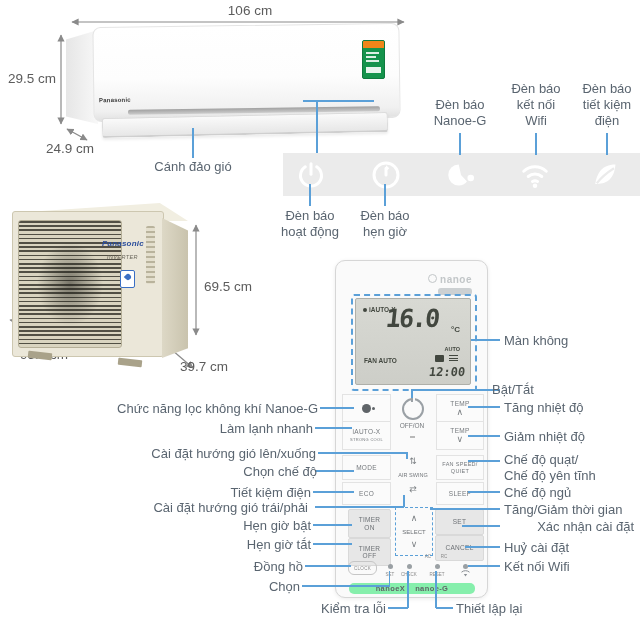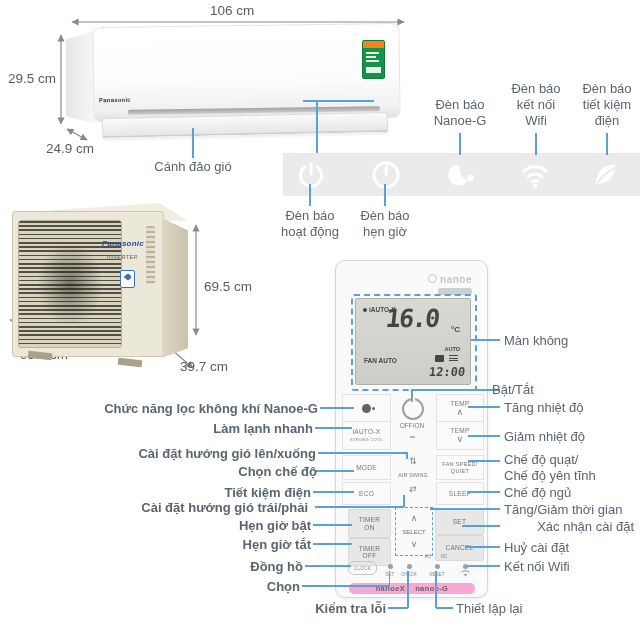--- a/index.html
+++ b/index.html
@@ -1,20 +1,20 @@
 <!DOCTYPE html>
 <html><head>
 <meta charset="utf-8">
 <style>
   html,body{margin:0;padding:0;background:#fff;}
   #canvas{position:relative;width:640px;height:628px;background:#fff;overflow:hidden;
           font-family:"Liberation Sans",sans-serif;}
   
   .lbl{position:absolute;font-size:13px;line-height:16px;color:#5a6570;white-space:pre-line;}
-  .lbl.r{text-align:right;font-weight:bold;} .lbl.c{text-align:center;} 
+  .lbl.r{text-align:right;} .lbl.c{text-align:center;} 
   .dim{position:absolute;font-size:13.5px;color:#5c5c5c;}
   .cl{position:absolute;height:1.5px;background:#5ba0d8;}
   .clv{position:absolute;width:1.5px;background:#5ba0d8;}
   
   .iu-side{position:absolute;left:66px;top:30px;width:32px;height:94px;
            background:linear-gradient(90deg,#e6e6e6,#f8f8f8);
            clip-path:polygon(0 10%,100% 0,100% 100%,0 92%);}
   .iu-body{position:absolute;left:93px;top:25px;width:305px;height:93px;border-radius:8px;
            background:linear-gradient(180deg,#ffffff 0%,#fdfdfd 55%,#f0f0f0 90%,#e1e1e1 100%);
            border:1px solid #e5e5e5;transform:rotate(-0.8deg);}
@@ -85,21 +85,21 @@
   .glyph{font-size:9px;color:#7c8084;line-height:9px;}
   .offon-ring{position:absolute;left:66px;top:137px;width:18px;height:18px;border:2px solid #9aa0a5;border-radius:50%;}
   .offon-tick{position:absolute;left:74.5px;top:135px;width:2px;height:6px;background:#fafafa;border-left:2px solid #9aa0a5;}
   .sel-box{position:absolute;left:59px;top:246px;width:36px;height:47px;border:1.5px dashed #5ba0d8;
            display:flex;flex-direction:column;align-items:center;justify-content:space-evenly;
            font-size:6px;color:#6d7175;}
   .b-clock{position:absolute;left:12px;top:300px;width:27px;height:12px;border:1px solid #c6c6c6;border-radius:6px;
            font-size:4.5px;color:#8a8a8a;display:flex;align-items:center;justify-content:center;letter-spacing:.3px;}
   .sdot{position:absolute;width:5px;height:5px;border-radius:50%;background:#9aa0a4;}
   .sl{position:absolute;font-size:4.5px;color:#8a8a8a;text-align:center;}
-  .r-footer{position:absolute;left:13px;top:322px;width:126px;height:11px;background:#f9a8d4;border-radius:5px;
+  .r-footer{position:absolute;left:13px;top:322px;width:126px;height:11px;background:#86efac;border-radius:5px;
             display:flex;align-items:center;justify-content:center;gap:10px;font-size:7.5px;font-weight:bold;
             color:#5f6366;letter-spacing:.4px;}
   svg.overlay{position:absolute;left:0;top:0;pointer-events:none;}
 </style>
 </head>
 <body>
 
 <div id="canvas">
 
   <div class="iu-side"></div>
@@ -126,21 +126,21 @@
     <g stroke="#8a8a8a" stroke-width="1.2">
       <line x1="72" y1="22" x2="404" y2="22" marker-start="url(#ah)" marker-end="url(#ah)"></line>
       <line x1="61" y1="35" x2="61" y2="124" marker-start="url(#ah)" marker-end="url(#ah)"></line>
       <line x1="67" y1="129" x2="87" y2="140" marker-start="url(#ah)" marker-end="url(#ah)"></line>
       <line x1="196" y1="225" x2="196" y2="335" marker-start="url(#ah)" marker-end="url(#ah)"></line>
       <line x1="10" y1="320" x2="137" y2="350" marker-start="url(#ah)" marker-end="url(#ah)"></line>
       <line x1="165" y1="344" x2="193" y2="368" marker-start="url(#ah)" marker-end="url(#ah)"></line>
     </g>
   </svg>
 
-  <div class="dim c" style="left:210px;top:3px;width:80px;">106 cm</div>
+  <div class="dim c" style="left:210px;top:3px;width:80px;text-align:center;">106 cm</div>
   <div class="dim" style="left:2px;top:71px;width:54px;text-align:right;">29.5 cm</div>
   <div class="dim" style="left:46px;top:141px;">24.9 cm</div>
   <div class="dim" style="left:204px;top:279px;">69.5 cm</div>
   <div class="dim" style="left:20px;top:347px;">95.7 cm</div>
   <div class="dim" style="left:180px;top:359px;">39.7 cm</div>
 
   <div class="clv" style="left:192px;top:128px;height:30px;"></div>
   <div class="lbl c" style="left:140px;top:159px;width:106px;">Cánh đảo gió</div>
 
   <div class="strip"></div>

